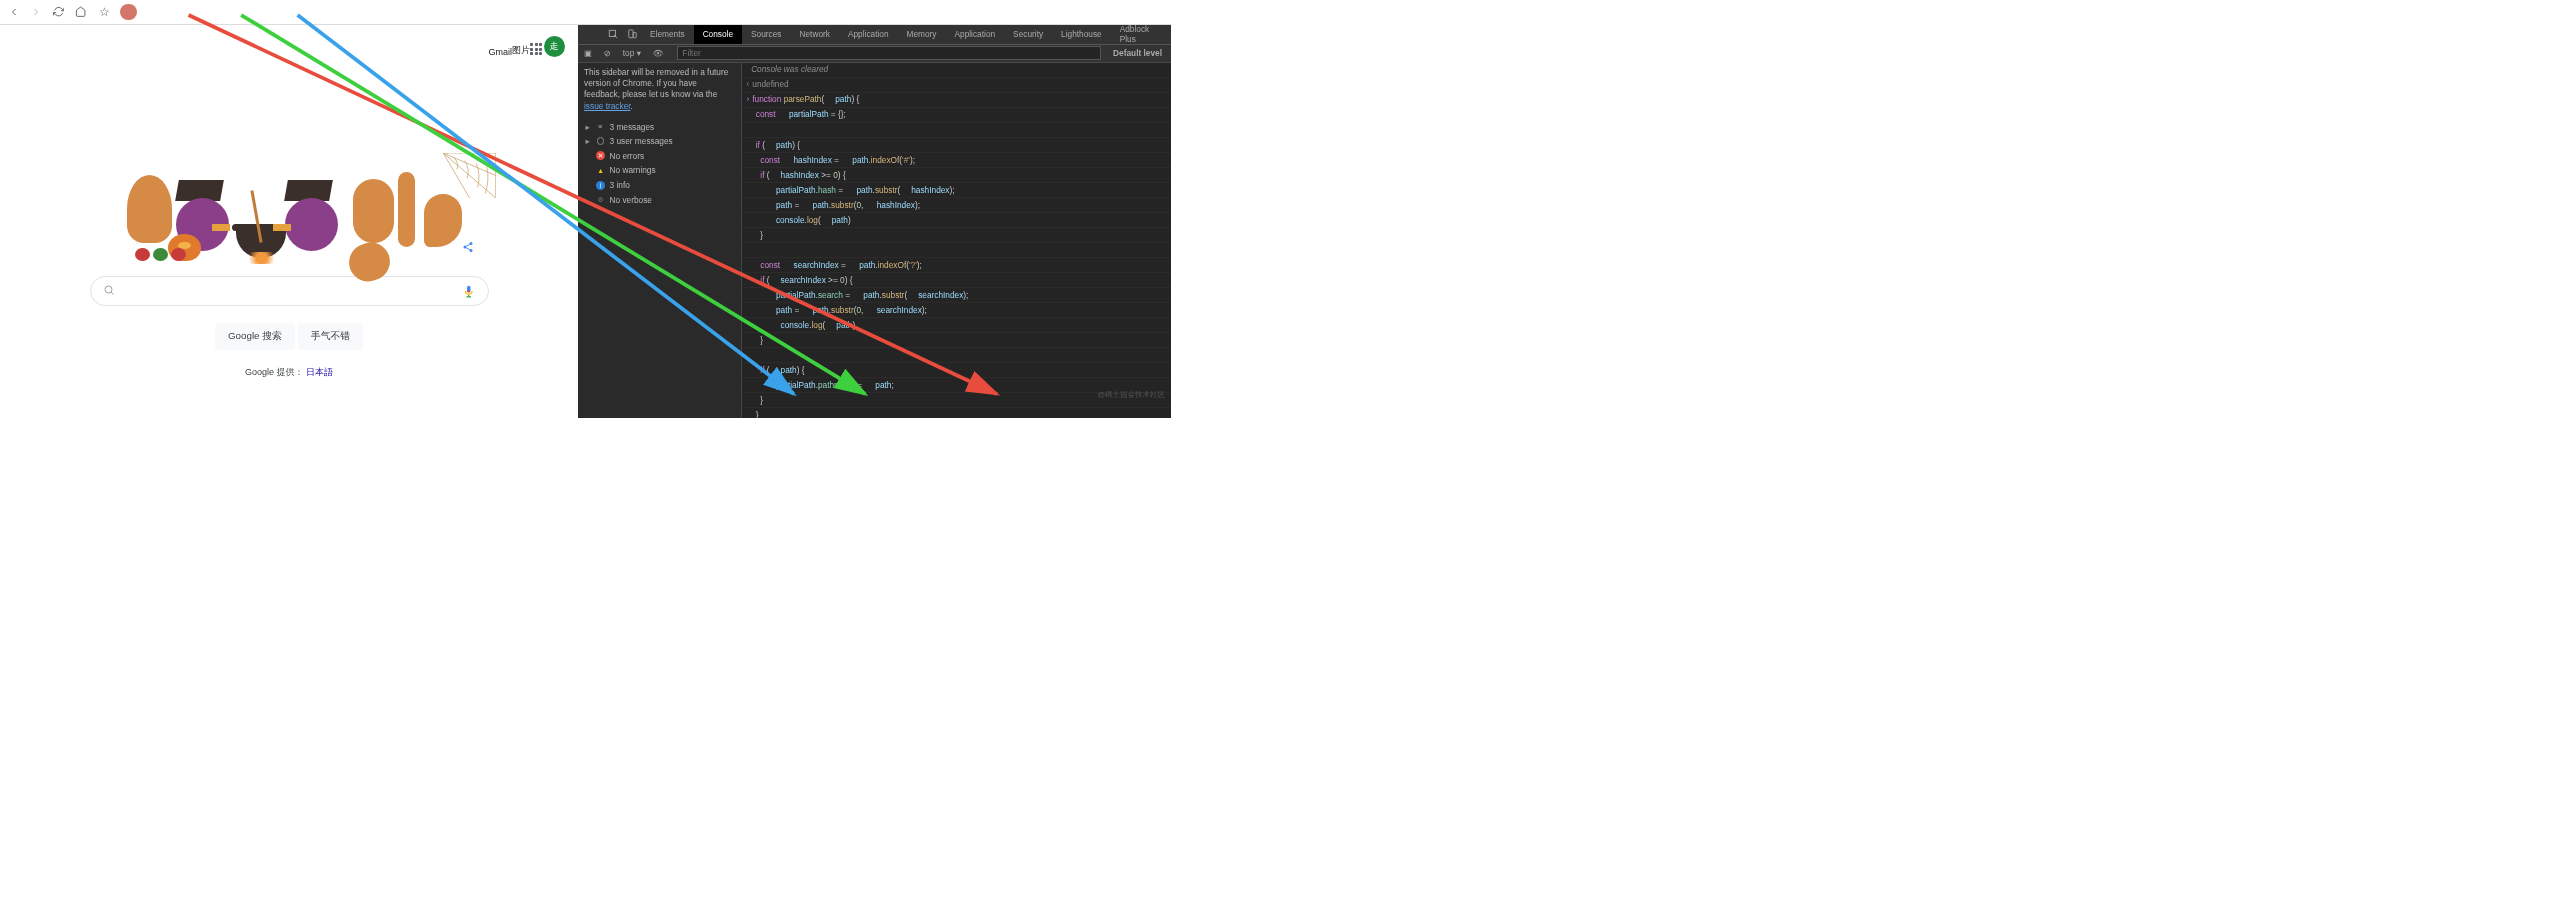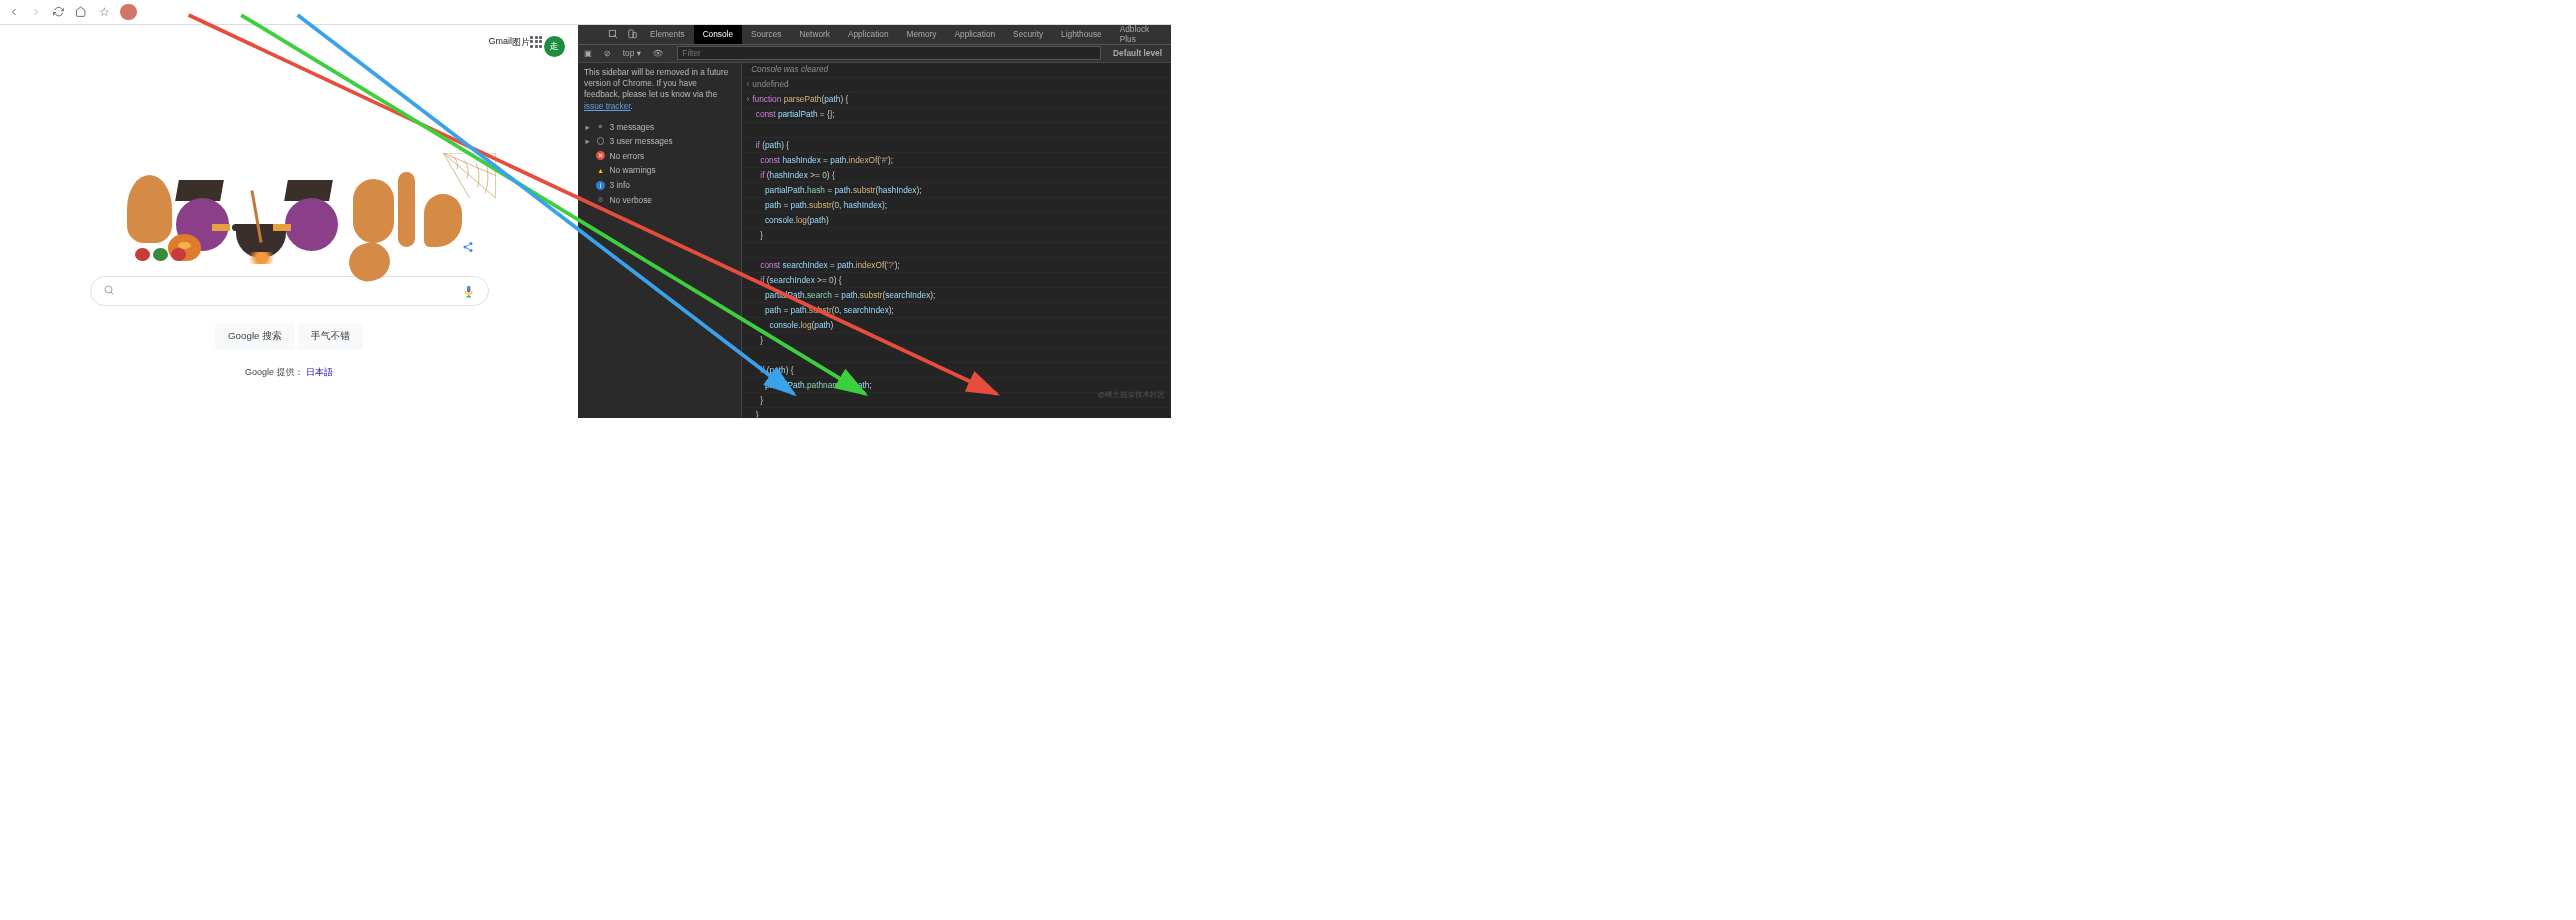--- a/index.html
+++ b/index.html
@@ -14,21 +14,21 @@
 .addr .lock { color: #5f6368; }
 .url-muted { color: #80868b; }
 .star { color: #5f6368; margin-left: 4.5px; }
 .avatar-sm { width: 16.6px; height: 16.6px; border-radius: 50%; background: #d3766a; margin-left: 6px; }
 
 .content { display: flex; height: calc(100% - 25px); }
 .page { width: 578px; background: #fff; position: relative; }
 .devtools { flex: 1; background: #242424; color: #ccc; display: flex; flex-direction: column; font-size: 8.3px; }
 
 
-.g-top { position: absolute; top: 10.5px; right: 13.5px; display: flex; align-items: flex-start; font-size: 9px; color: #3c4043; }
+.g-top { position: absolute; top: 10.5px; right: 13.5px; display: flex; align-items: flex-end; font-size: 9px; color: #3c4043; }
 .g-top a { color: #202124; }
 .apps-icon { width: 13.5px; height: 13.5px; display: grid; grid-template-columns: repeat(3,3px); grid-template-rows: repeat(3,3px); gap: 1.5px; }
 .apps-icon span { background: #5f6368; border-radius: 0.8px; }
 .g-avatar { width: 21px; height: 21px; border-radius: 50%; background: #1e8e3e; color: #fff; display: flex; align-items: center; justify-content: center; font-size: 9px; }
 .doodle { width: 324px; height: 128px; margin: 105px auto 0; position: relative; }
 .share-icn { position: absolute; right: -22.6px; bottom: 3px; color: #4285f4; font-size: 9.8px; }
 .searchbox { width: 399px; height: 30px; margin: 18px auto 0; border: 0.8px solid #dfe1e5; border-radius: 16.6px; display: flex; align-items: center; padding: 0 12px; gap: 9px; }
 .searchbox .mag { color: #9aa0a6; }
 .searchbox input { flex: 1; border: none; outline: none; font-size: 11.3px; }
 .mic { width: 13.5px; height: 16.6px; }
@@ -61,21 +61,21 @@
 .i-info { background: #2980d6; color: #fff; border-radius: 50%; }
 .i-verb { color: #777; }
 
 .dt-main { flex: 1; background: #242424; font-family: Menlo, Consolas, monospace; font-size: 8.3px; line-height: 1.5; overflow: hidden; position: relative; }
 .con-line { padding: 0.8px 4.5px; border-bottom: 0.8px solid rgba(128,128,128,.08); white-space: pre; color: #ccc; }
 .con-line.i { color: #8e8e8e; font-style: italic; }
 .caret { color: #6fa7dd; margin-right: 3px; }
 .caret.out { color: #888; }
 .kw-fn { color: #ce83d8; }
 .fn-name { color: #d7ba7d; }
-.param { color: #9cdcfe; }
+.param { color: #9cdcfe; padding-left: 11px; }
 .prop { color: #89d3b4; }
 .str { color: #c99a6a; }
 .num { color: #b5cea8; }
 .grey { color: #8e8e8e; }
 .watermark { position: absolute; right: 6px; bottom: 18px; color: #555; font-size: 7.5px; font-family: sans-serif; }
 
 
 .letter { position: absolute; background: #d58a46; border-radius: 10.5px; }
 .bird { position: absolute; width: 68px; height: 83px; }
 .bird .body { position: absolute; width: 53px; height: 53px; background: #8a3f88; border-radius: 50%; bottom: 7.5px; left: 7.5px; }

